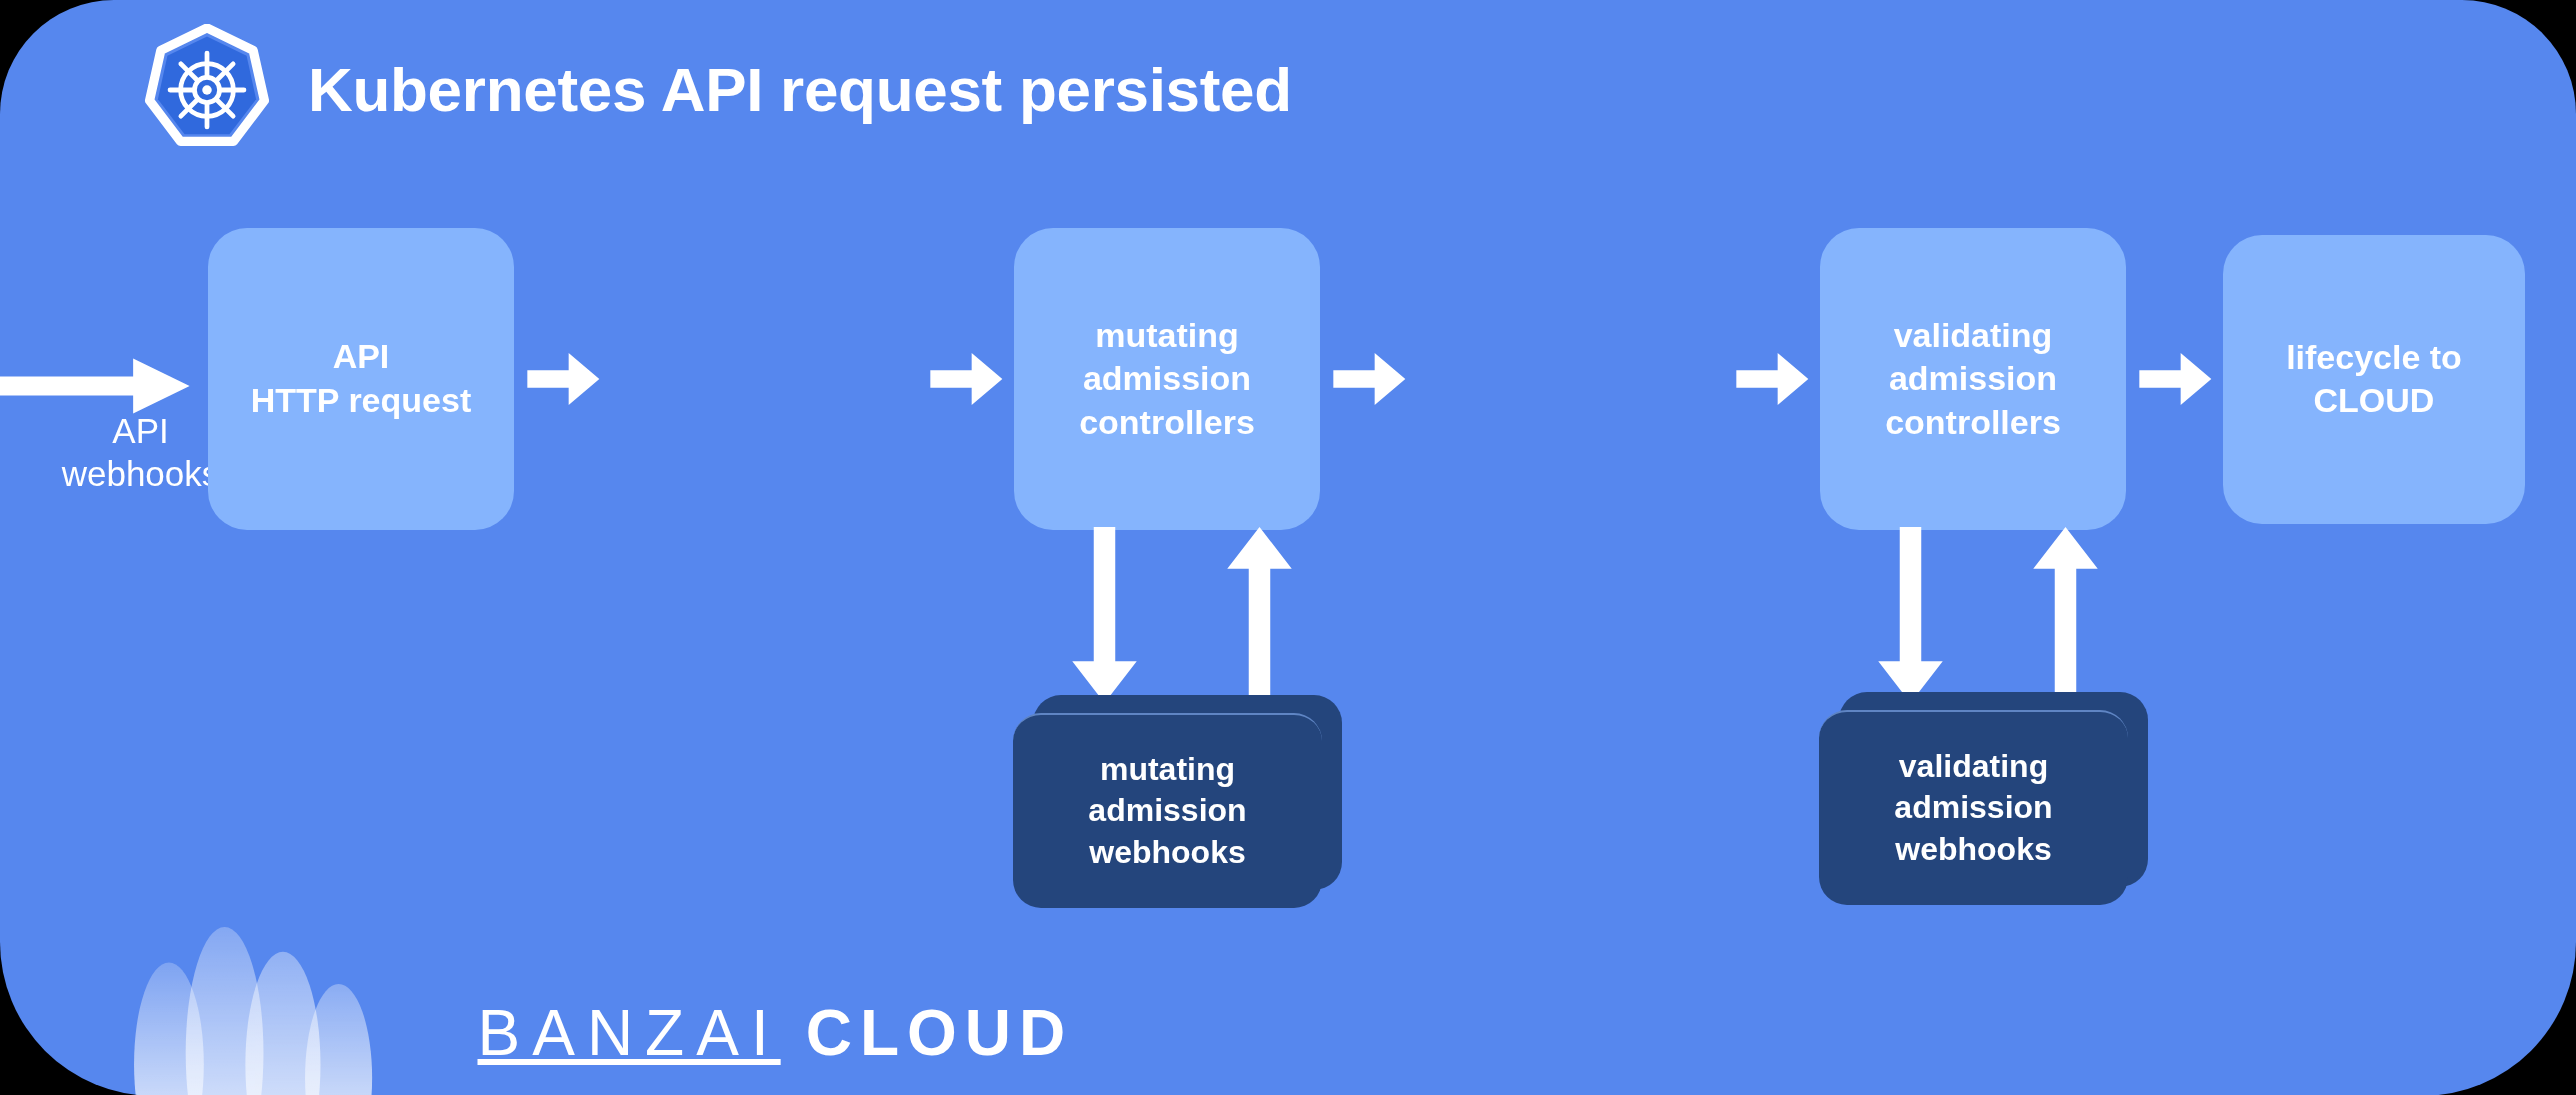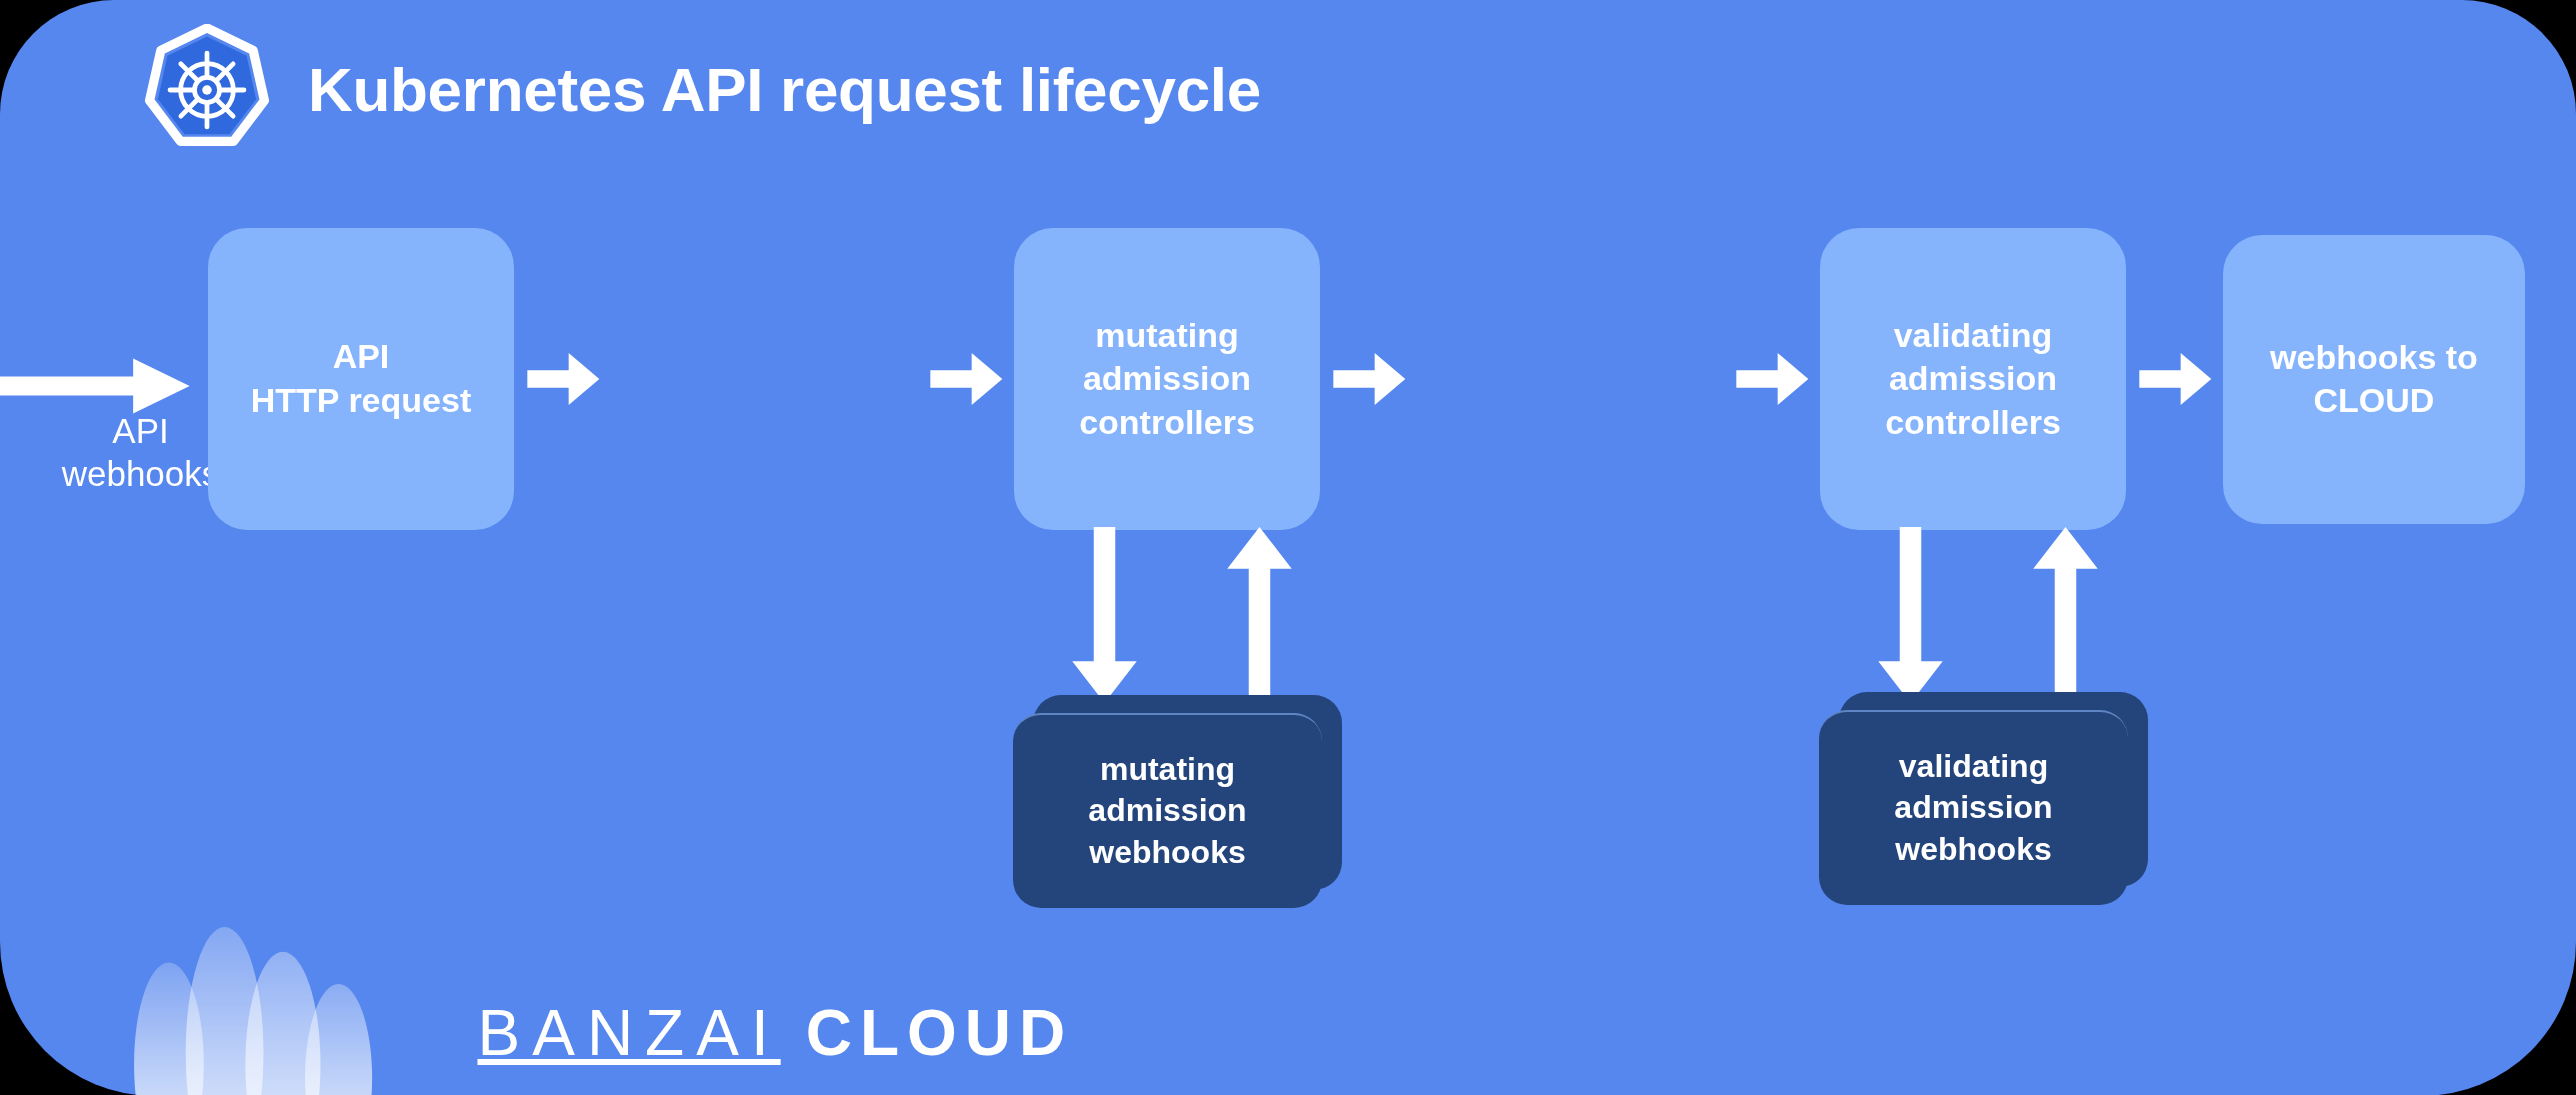--- a/index.html
+++ b/index.html
@@ -180,21 +180,21 @@
         <line x1="50" y1="60" x2="50" y2="78"></line>
         <line x1="22" y1="50" x2="40" y2="50"></line>
         <line x1="60" y1="50" x2="78" y2="50"></line>
         <line x1="30.2" y1="30.2" x2="43" y2="43"></line>
         <line x1="57" y1="57" x2="69.8" y2="69.8"></line>
         <line x1="69.8" y1="30.2" x2="57" y2="43"></line>
         <line x1="43" y1="57" x2="30.2" y2="69.8"></line>
       </g>
       <circle cx="50" cy="50" r="3.6" fill="#ffffff"></circle>
     </svg>
-    <div id="page-title">Kubernetes API request lifecycle</div>
+    <div id="page-title">Kubernetes API request persisted</div>
   </div>
 
   <svg class="h-arrow" style="left:0px; top:349px;" width="195" height="74" viewBox="0 0 290 110">
     <path d="M0 41 L198 41 L198 14 L282 55 L198 96 L198 69 L0 69 Z" fill="#ffffff"></path>
   </svg>
 
   <div id="api-request-label">
     <div>API</div>
     <div>webhooks</div>
   </div>
@@ -241,21 +241,21 @@
         <div>controllers</div>
       </div>
     </div>
 
     <svg class="h-arrow" style="left:2139px; top:121px;" width="74" height="60" viewBox="0 0 110 90">
       <path d="M0 32 L62 32 L62 6 L108 45 L62 84 L62 58 L0 58 Z" fill="#ffffff"></path>
     </svg>
 
     <div class="stage-box" style="left:2223px; top:6.7px; width:302px; height:289px;">
       <div>
-        <div>webhooks to</div>
+        <div>lifecycle to</div>
         <div>CLOUD</div>
       </div>
     </div>
 
   </div>
 
   <svg class="v-arrow" style="left:1064px; top:527px;" width="81" height="178" viewBox="0 0 120 265">
     <path d="M44 0 L76 0 L76 200 L108 200 L60 262 L12 200 L44 200 Z" fill="#ffffff"></path>
   </svg>
   <svg class="v-arrow" style="left:1219px; top:527px;" width="81" height="178" viewBox="0 0 120 265">

